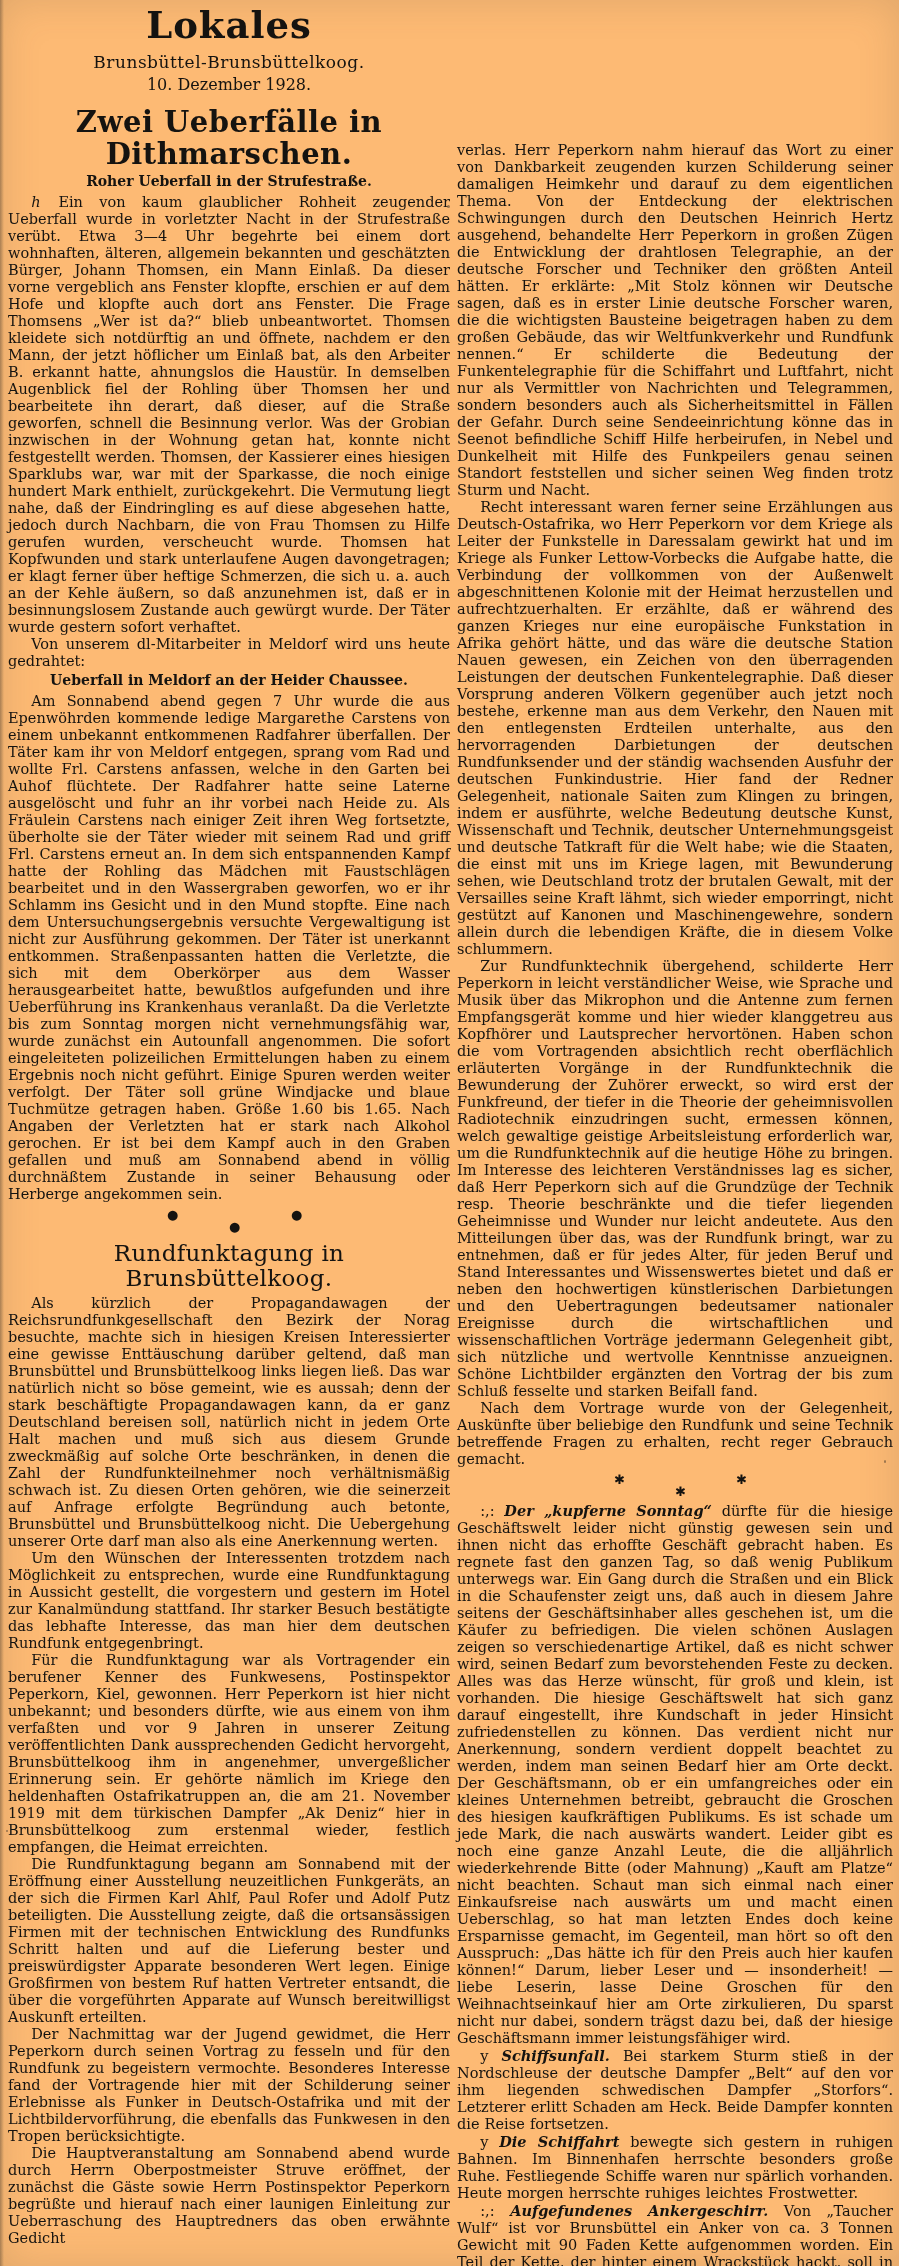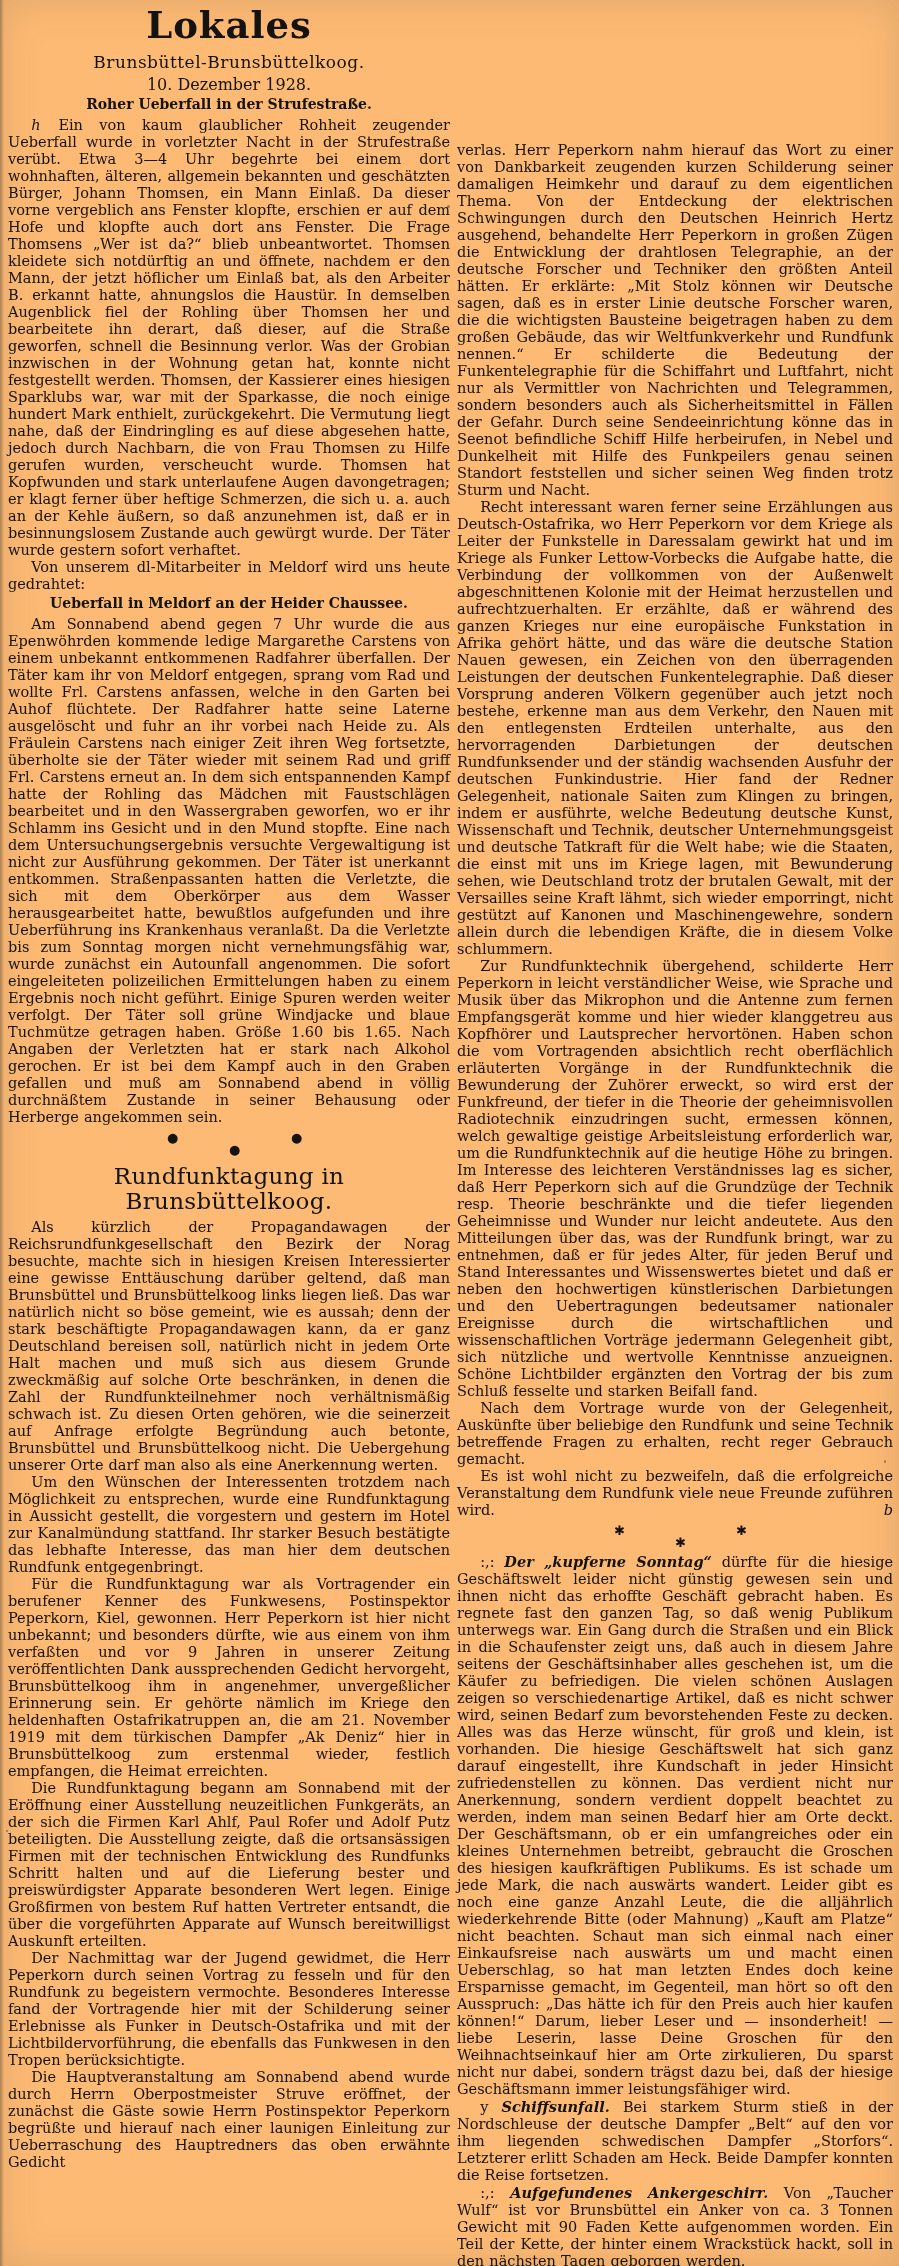--- a/index.html
+++ b/index.html
@@ -66,20 +66,21 @@
 <div id="page">
 
   <div class="col left">
 
     <div class="masthead">
       <div class="lokales">Lokales</div>
       <div class="place">Brunsbüttel-Brunsbüttelkoog.</div>
       <div class="date">10. Dezember 1928.</div>
     </div>
 
+    <h1 class="headline">Zwei Ueberfälle in Dithmarschen.</h1>
     <h2 class="subhead">Roher Ueberfall in der Strufestraße.</h2>
 
     <p class="body"><span class="mark">h</span>  <span>Ein von kaum glaublicher Rohheit zeugender Ueberfall wurde in vorletzter Nacht in der Strufestraße verübt. Etwa 3—4 Uhr begehrte bei einem dort wohnhaften, älteren, allgemein bekannten und geschätzten Bürger, Johann Thomsen, ein Mann Einlaß. Da dieser vorne vergeblich ans Fenster klopfte, erschien er auf dem Hofe und klopfte auch dort ans Fenster. Die Frage Thomsens „Wer ist da?“ blieb unbeantwortet. Thomsen kleidete sich notdürftig an und öffnete, nachdem er den Mann, der jetzt höflicher um Einlaß bat, als den Arbeiter B. erkannt hatte, ahnungslos die Haustür. In demselben Augenblick fiel der Rohling über Thomsen her und bearbeitete ihn derart, daß dieser, auf die Straße geworfen, schnell die Besinnung verlor. Was der Grobian inzwischen in der Wohnung getan hat, konnte nicht festgestellt werden. Thomsen, der Kassierer eines hiesigen Sparklubs war, war mit der Sparkasse, die noch einige hundert Mark enthielt, zurückgekehrt. Die Vermutung liegt nahe, daß der Eindringling es auf diese abgesehen hatte, jedoch durch Nachbarn, die von Frau Thomsen zu Hilfe gerufen wurden, verscheucht wurde. Thomsen hat Kopfwunden und stark unterlaufene Augen davongetragen; er klagt ferner über heftige Schmerzen, die sich u. a. auch an der Kehle äußern, so daß anzunehmen ist, daß er in besinnungslosem Zustande auch gewürgt wurde. Der Täter wurde gestern sofort verhaftet.</span></p>
 
     <p class="body">Von unserem dl-Mitarbeiter in Meldorf wird uns heute gedrahtet:</p>
 
     <h2 class="subhead">Ueberfall in Meldorf an der Heider Chaussee.</h2>
 
     <p class="body">Am Sonnabend abend gegen 7 Uhr wurde die aus Epenwöhrden kommende ledige Margarethe Carstens von einem unbekannt entkommenen Radfahrer überfallen. Der Täter kam ihr von Meldorf entgegen, sprang vom Rad und wollte Frl. Carstens anfassen, welche in den Garten bei Auhof flüchtete. Der Radfahrer hatte seine Laterne ausgelöscht und fuhr an ihr vorbei nach Heide zu. Als Fräulein Carstens nach einiger Zeit ihren Weg fortsetzte, überholte sie der Täter wieder mit seinem Rad und griff Frl. Carstens erneut an. In dem sich entspannenden Kampf hatte der Rohling das Mädchen mit Faustschlägen bearbeitet und in den Wassergraben geworfen, wo er ihr Schlamm ins Gesicht und in den Mund stopfte. Eine nach dem Untersuchungsergebnis versuchte Vergewaltigung ist nicht zur Ausführung gekommen. Der Täter ist unerkannt entkommen. Straßenpassanten hatten die Verletzte, die sich mit dem Oberkörper aus dem Wasser herausgearbeitet hatte, bewußtlos aufgefunden und ihre Ueberführung ins Krankenhaus veranlaßt. Da die Verletzte bis zum Sonntag morgen nicht vernehmungsfähig war, wurde zunächst ein Autounfall angenommen. Die sofort eingeleiteten polizeilichen Ermittelungen haben zu einem Ergebnis noch nicht geführt. Einige Spuren werden weiter verfolgt. Der Täter soll grüne Windjacke und blaue Tuchmütze getragen haben. Größe 1.60 bis 1.65. Nach Angaben der Verletzten hat er stark nach Alkohol gerochen. Er ist bei dem Kampf auch in den Graben gefallen und muß am Sonnabend abend in völlig durchnäßtem Zustande in seiner Behausung oder Herberge angekommen sein.</p>
 
@@ -100,32 +101,32 @@
   </div>
 
   <div class="col right">
 
     <p class="body cont">verlas. Herr Peperkorn nahm hierauf das Wort zu einer von Dankbarkeit zeugenden kurzen Schilderung seiner damaligen Heimkehr und darauf zu dem eigentlichen Thema. Von der Entdeckung der elektrischen Schwingungen durch den Deutschen Heinrich Hertz ausgehend, behandelte Herr Peperkorn in großen Zügen die Entwicklung der drahtlosen Telegraphie, an der deutsche Forscher und Techniker den größten Anteil hätten. Er erklärte: „Mit Stolz können wir Deutsche sagen, daß es in erster Linie deutsche Forscher waren, die die wichtigsten Bausteine beigetragen haben zu dem großen Gebäude, das wir Weltfunkverkehr und Rundfunk nennen.“ Er schilderte die Bedeutung der Funkentelegraphie für die Schiffahrt und Luftfahrt, nicht nur als Vermittler von Nachrichten und Telegrammen, sondern besonders auch als Sicherheitsmittel in Fällen der Gefahr. Durch seine Sendeeinrichtung könne das in Seenot befindliche Schiff Hilfe herbeirufen, in Nebel und Dunkelheit mit Hilfe des Funkpeilers genau seinen Standort feststellen und sicher seinen Weg finden trotz Sturm und Nacht.</p>
 
     <p class="body">Recht interessant waren ferner seine Erzählungen aus Deutsch-Ostafrika, wo Herr Peperkorn vor dem Kriege als Leiter der Funkstelle in Daressalam gewirkt hat und im Kriege als Funker Lettow-Vorbecks die Aufgabe hatte, die Verbindung der vollkommen von der Außenwelt abgeschnittenen Kolonie mit der Heimat herzustellen und aufrechtzuerhalten. Er erzählte, daß er während des ganzen Krieges nur eine europäische Funkstation in Afrika gehört hätte, und das wäre die deutsche Station Nauen gewesen, ein Zeichen von den überragenden Leistungen der deutschen Funkentelegraphie. Daß dieser Vorsprung anderen Völkern gegenüber auch jetzt noch bestehe, erkenne man aus dem Verkehr, den Nauen mit den entlegensten Erdteilen unterhalte, aus den hervorragenden Darbietungen der deutschen Rundfunksender und der ständig wachsenden Ausfuhr der deutschen Funkindustrie. Hier fand der Redner Gelegenheit, nationale Saiten zum Klingen zu bringen, indem er ausführte, welche Bedeutung deutsche Kunst, Wissenschaft und Technik, deutscher Unternehmungsgeist und deutsche Tatkraft für die Welt habe; wie die Staaten, die einst mit uns im Kriege lagen, mit Bewunderung sehen, wie Deutschland trotz der brutalen Gewalt, mit der Versailles seine Kraft lähmt, sich wieder emporringt, nicht gestützt auf Kanonen und Maschinengewehre, sondern allein durch die lebendigen Kräfte, die in diesem Volke schlummern.</p>
     <p class="body">Zur Rundfunktechnik übergehend, schilderte Herr Peperkorn in leicht verständlicher Weise, wie Sprache und Musik über das Mikrophon und die Antenne zum fernen Empfangsgerät komme und hier wieder klanggetreu aus Kopfhörer und Lautsprecher hervortönen. Haben schon die vom Vortragenden absichtlich recht oberflächlich erläuterten Vorgänge in der Rundfunktechnik die Bewunderung der Zuhörer erweckt, so wird erst der Funkfreund, der tiefer in die Theorie der geheimnisvollen Radiotechnik einzudringen sucht, ermessen können, welch gewaltige geistige Arbeitsleistung erforderlich war, um die Rundfunktechnik auf die heutige Höhe zu bringen. Im Interesse des leichteren Verständnisses lag es sicher, daß Herr Peperkorn sich auf die Grundzüge der Technik resp. Theorie beschränkte und die tiefer liegenden Geheimnisse und Wunder nur leicht andeutete. Aus den Mitteilungen über das, was der Rundfunk bringt, war zu entnehmen, daß er für jedes Alter, für jeden Beruf und Stand Interessantes und Wissenswertes bietet und daß er neben den hochwertigen künstlerischen Darbietungen und den Uebertragungen bedeutsamer nationaler Ereignisse durch die wirtschaftlichen und wissenschaftlichen Vorträge jedermann Gelegenheit gibt, sich nützliche und wertvolle Kenntnisse anzueignen. Schöne Lichtbilder ergänzten den Vortrag der bis zum Schluß fesselte und starken Beifall fand.</p>
     <p class="body">Nach dem Vortrage wurde von der Gelegenheit, Auskünfte über beliebige den Rundfunk und seine Technik betreffende Fragen zu erhalten, recht reger Gebrauch gemacht.</p>
 
-    <p class="body"><span>Es ist wohl nicht zu bezweifeln, daß die erfolgreiche Veranstaltung dem Rundfunk viele neue Freunde zuführen wird.</span><span class="end-mark">b</span></p>
 
     <div class="sep">
       <span>✱</span>
       <span>✱</span>
       <span>✱</span>
     </div>
 
     <p class="body"><span>:,:</span> <span class="lead">Der „kupferne Sonntag“</span> <span>dürfte für die hiesige Geschäftswelt leider nicht günstig gewesen sein und ihnen nicht das erhoffte Geschäft gebracht haben. Es regnete fast den ganzen Tag, so daß wenig Publikum unterwegs war. Ein Gang durch die Straßen und ein Blick in die Schaufenster zeigt uns, daß auch in diesem Jahre seitens der Geschäftsinhaber alles geschehen ist, um die Käufer zu befriedigen. Die vielen schönen Auslagen zeigen so verschiedenartige Artikel, daß es nicht schwer wird, seinen Bedarf zum bevorstehenden Feste zu decken. Alles was das Herze wünscht, für groß und klein, ist vorhanden. Die hiesige Geschäftswelt hat sich ganz darauf eingestellt, ihre Kundschaft in jeder Hinsicht zufriedenstellen zu können. Das verdient nicht nur Anerkennung, sondern verdient doppelt beachtet zu werden, indem man seinen Bedarf hier am Orte deckt. Der Geschäftsmann, ob er ein umfangreiches oder ein kleines Unternehmen betreibt, gebraucht die Groschen des hiesigen kaufkräftigen Publikums. Es ist schade um jede Mark, die nach auswärts wandert. Leider gibt es noch eine ganze Anzahl Leute, die die alljährlich wiederkehrende Bitte (oder Mahnung) „Kauft am Platze“ nicht beachten. Schaut man sich einmal nach einer Einkaufsreise nach auswärts um und macht einen Ueberschlag, so hat man letzten Endes doch keine Ersparnisse gemacht, im Gegenteil, man hört so oft den Ausspruch: „Das hätte ich für den Preis auch hier kaufen können!“ Darum, lieber Leser und — insonderheit! — liebe Leserin, lasse Deine Groschen für den Weihnachtseinkauf hier am Orte zirkulieren, Du sparst nicht nur dabei, sondern trägst dazu bei, daß der hiesige Geschäftsmann immer leistungsfähiger wird.</span></p>
 
     <p class="body"><span>y</span> <span class="lead">Schiffsunfall.</span> <span>Bei starkem Sturm stieß in der Nordschleuse der deutsche Dampfer „Belt“ auf den vor ihm liegenden schwedischen Dampfer „Storfors“. Letzterer erlitt Schaden am Heck. Beide Dampfer konnten die Reise fortsetzen.</span></p>
 
+    <p class="body"><span>y</span> <span class="lead">Die Schiffahrt</span> <span>bewegte sich gestern in ruhigen Bahnen. Im Binnenhafen herrschte besonders große Ruhe. Festliegende Schiffe waren nur spärlich vorhanden. Heute morgen herrschte ruhiges leichtes Frostwetter.</span></p>
 
     <p class="body"><span>:,:</span> <span class="lead">Aufgefundenes Ankergeschirr.</span> <span>Von „Taucher Wulf“ ist vor Brunsbüttel ein Anker von ca. 3 Tonnen Gewicht mit 90 Faden Kette aufgenommen worden. Ein Teil der Kette, der hinter einem Wrackstück hackt, soll in den nächsten Tagen geborgen werden.</span></p>
 
   </div>
 
   <div class="speck" style="left:447px;top:205px;width:3px;height:3px;"></div>
   <div class="speck" style="left:6px;top:1830px;width:2px;height:2px;"></div>
   <div class="speck" style="left:884px;top:1460px;width:2px;height:3px;"></div>
 
 </div>

